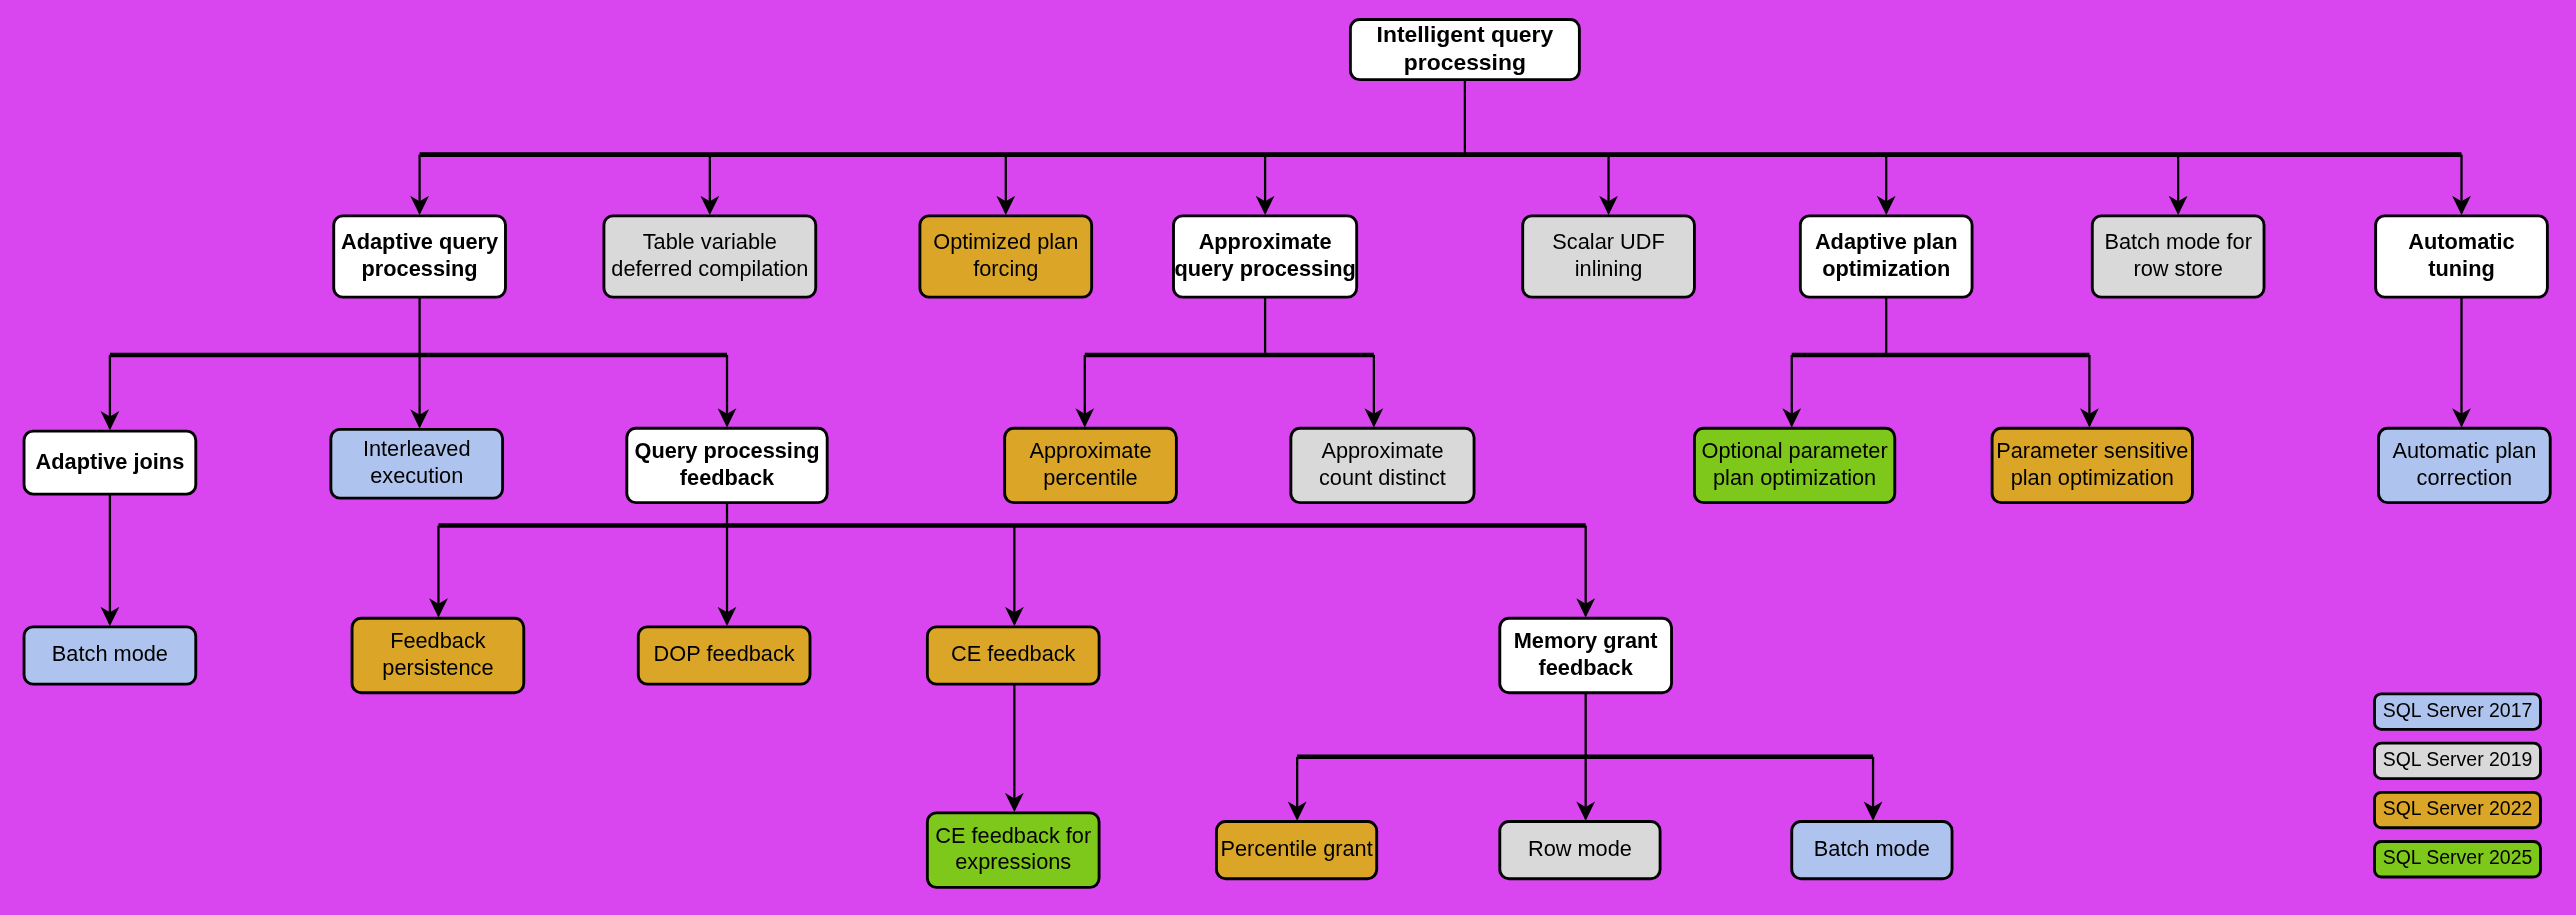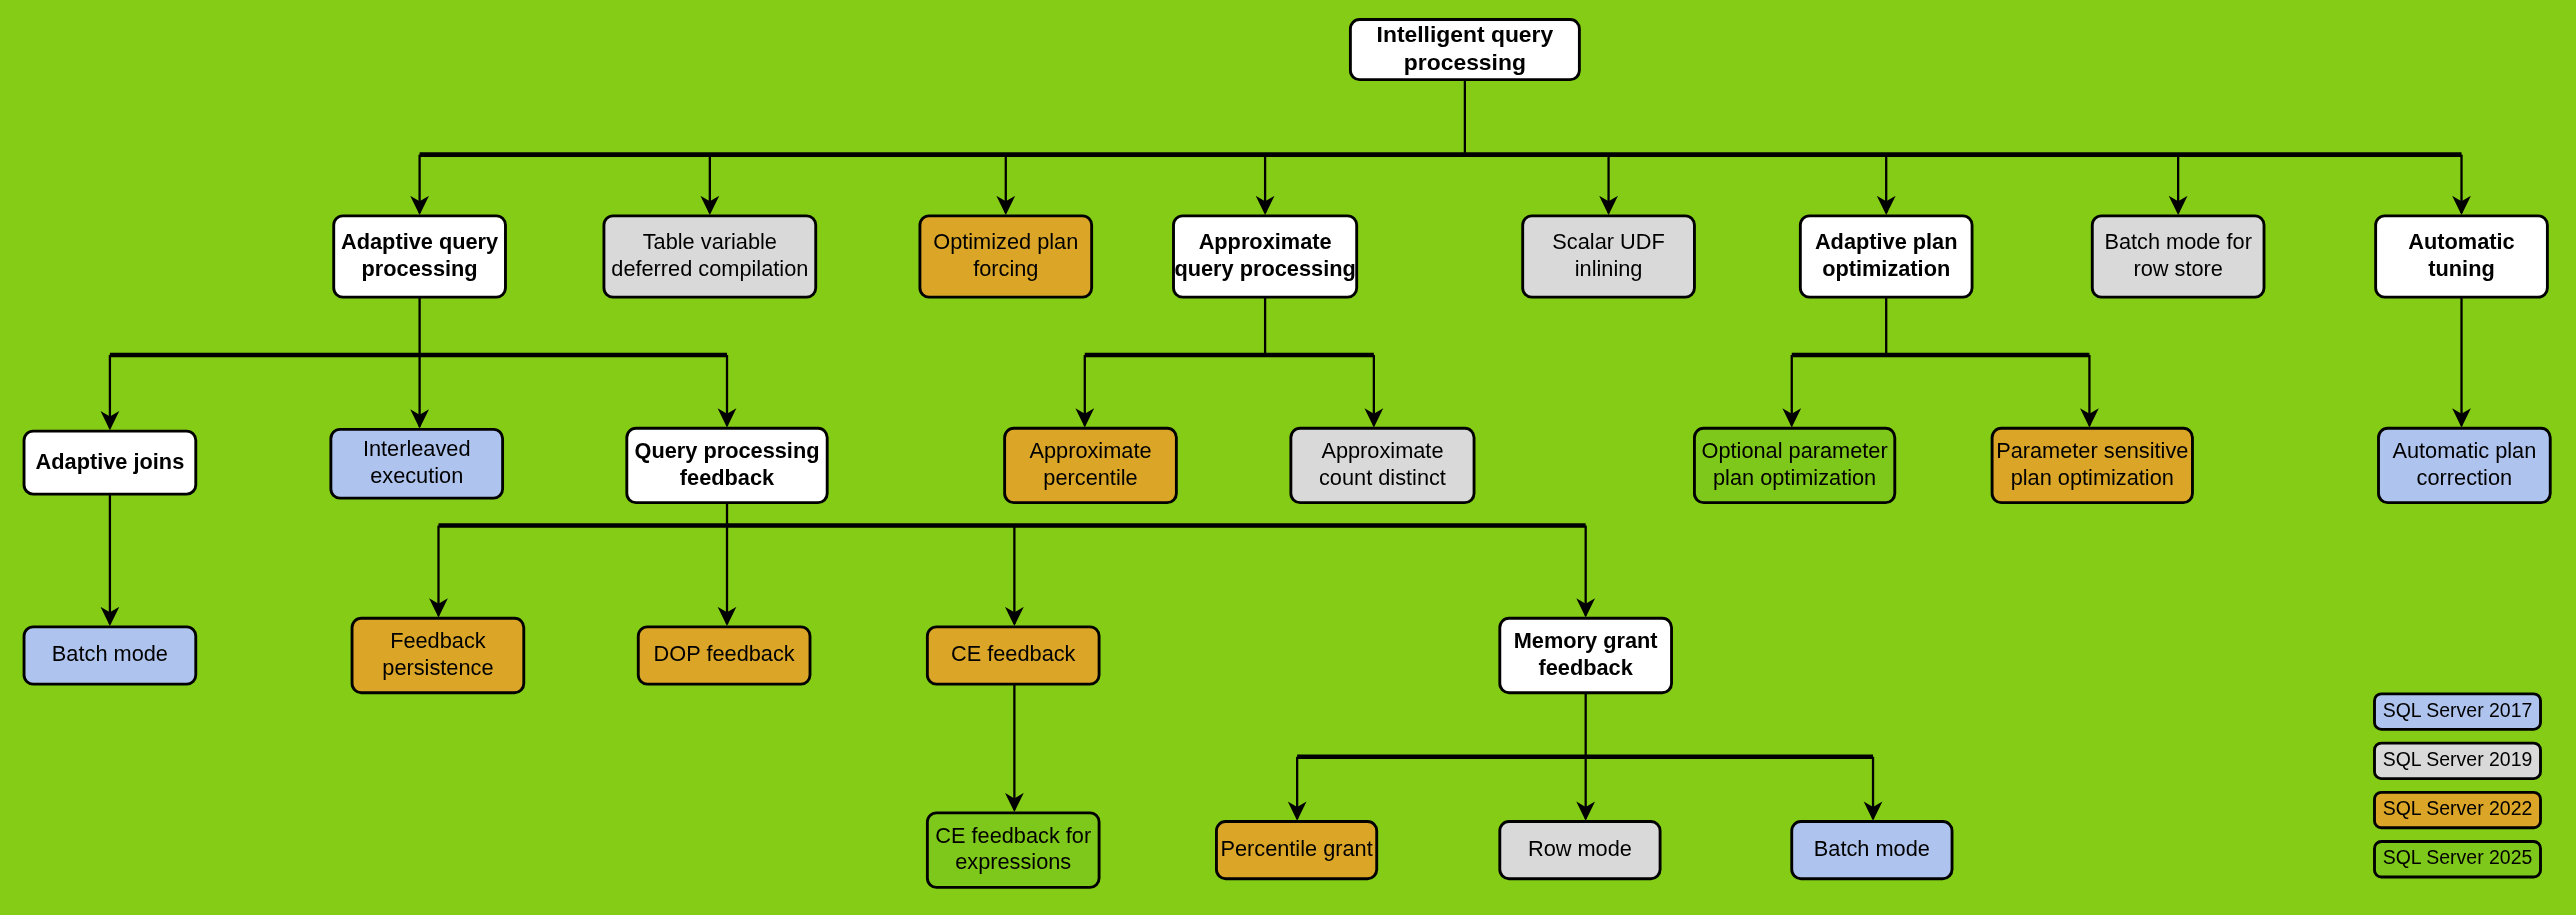--- a/index.html
+++ b/index.html
@@ -11,21 +11,21 @@
   body {
     font-family: "Liberation Sans", sans-serif;
     width: 2576px;
     height: 916px;
     overflow: hidden;
   }
   #diagram-root {
     position: relative;
     width: 2576px;
     height: 916px;
-    background: #84cc16;
+    background: #d946ef;
   }
   svg.canvas {
     position: absolute;
     top: 0;
     left: 0;
     width: 2576px;
     height: 916px;
     display: block;
   }
   .node-rect {

